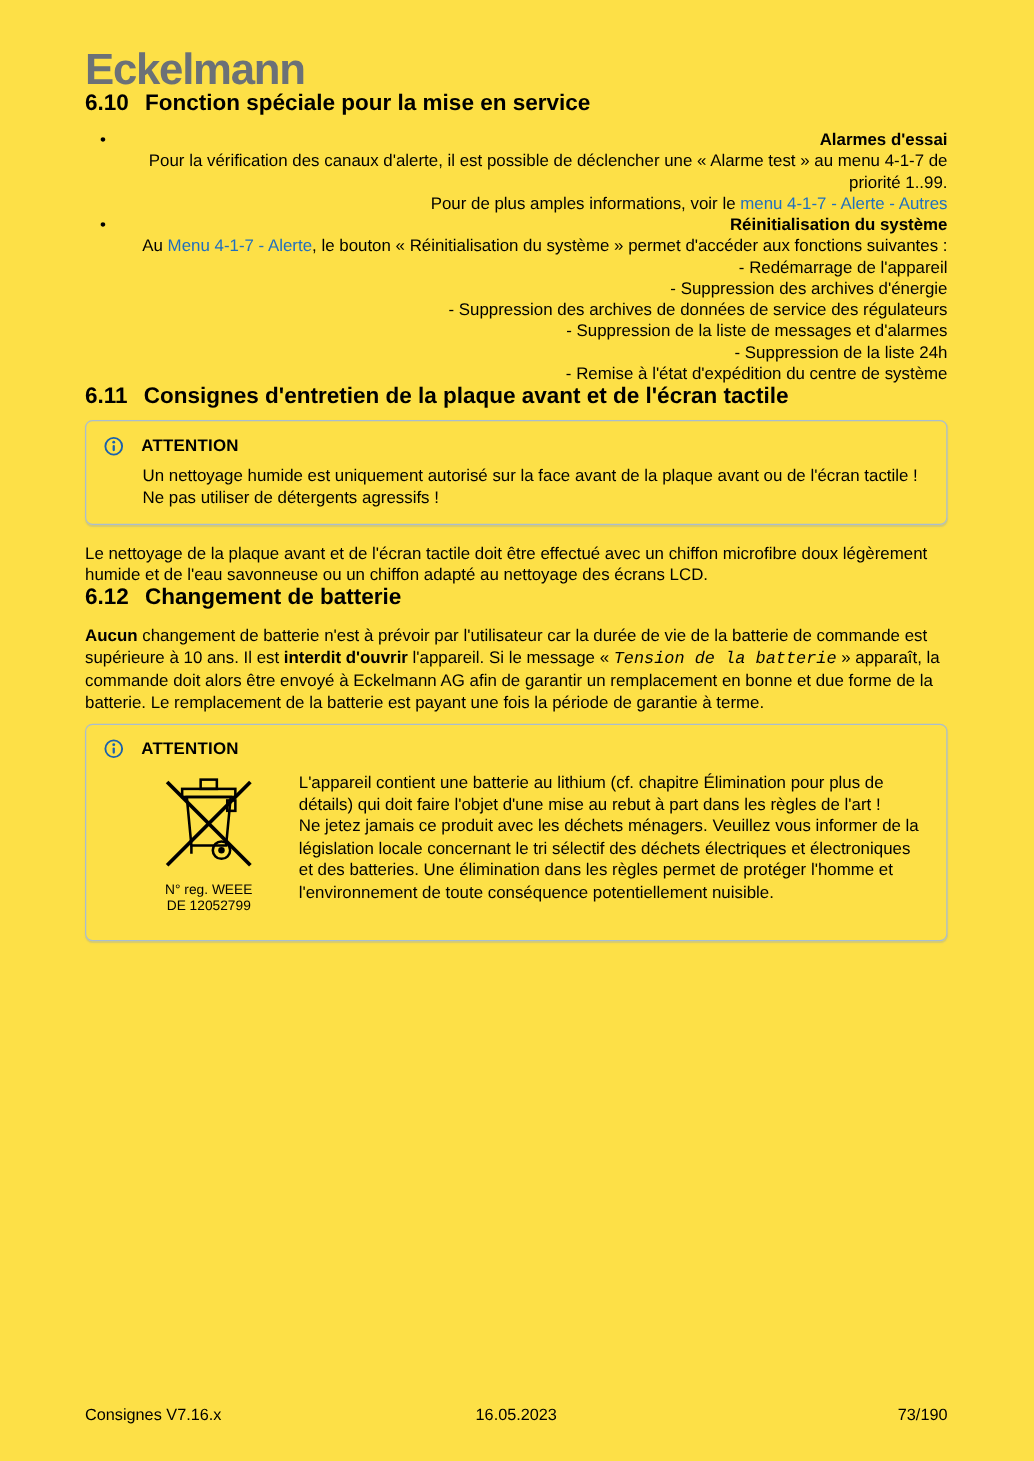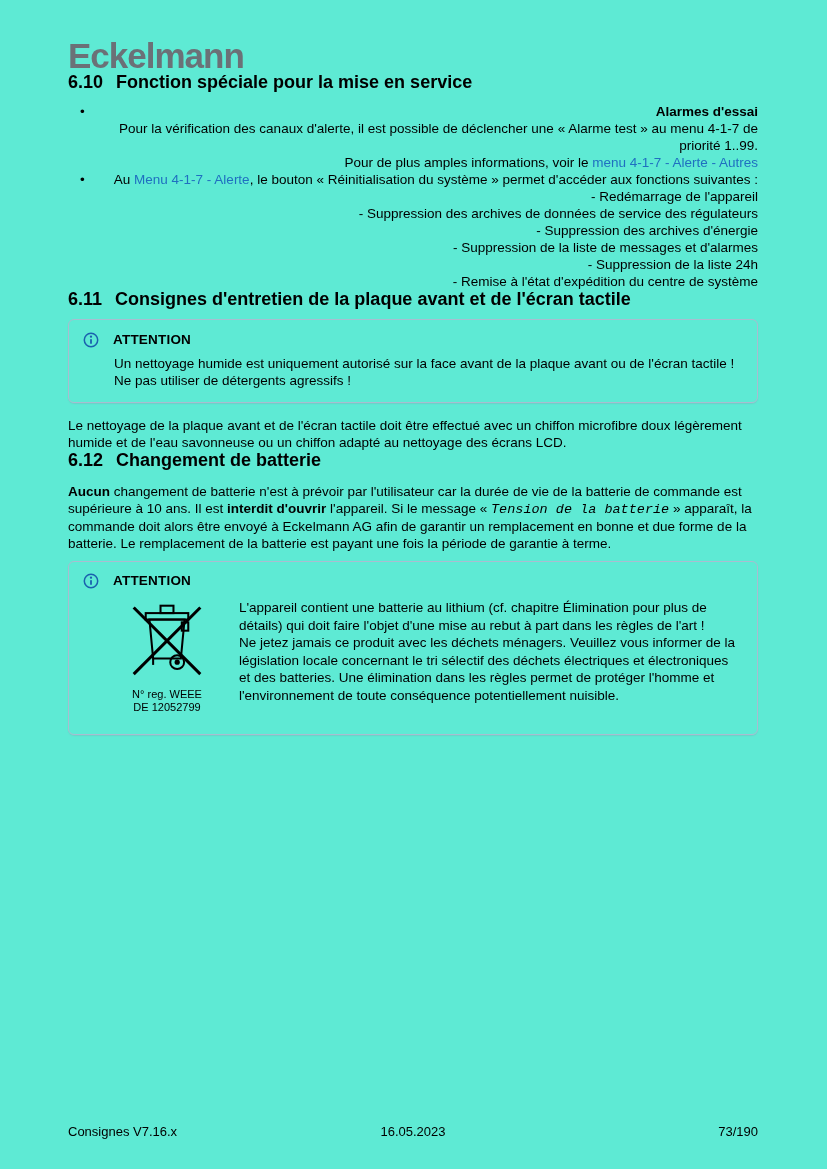--- a/index.html
+++ b/index.html
@@ -1,19 +1,19 @@
 <!DOCTYPE html>
 <html lang="fr"><head>
 <meta charset="utf-8">
 <style>
   html,body { margin:0; padding:0; background:#ffffff; }
   .page {
     position: relative;
     width: 827px; height: 1169px;
-    background: #5eead4;
+    background: #fde047;
     font-family: "Liberation Sans", sans-serif;
     font-size: 13.5px;
     line-height: 17px;
     color: #000;
     overflow: hidden;
   }
   .content { position: absolute; left: 68px; right: 69px; top: 0; }
 
   .logo {
     margin-top: 38px;
@@ -100,24 +100,25 @@
       <h2 class="sec h610">
         <span class="num">6.10</span><span>Fonction spéciale pour la mise en service</span>
       </h2>
       <ul class="bullets">
         <li>
           <div class="btitle">Alarmes d'essai</div>
           <div><span>Pour la vérification des canaux d'alerte, il est possible de déclencher une « Alarme test » au menu 4-1-7 de priorité 1..99.</span></div>
           <div><span>Pour de plus amples informations, voir le </span><span class="run-link">menu 4-1-7 - Alerte - Autres</span></div>
         </li>
         <li>
+          <div class="btitle">Réinitialisation du système</div>
           <div><span>Au </span><span class="run-link">Menu 4-1-7 - Alerte</span><span>, le bouton « Réinitialisation du système » permet d'accéder aux fonctions suivantes :</span></div>
           <div><span>- Redémarrage de l'appareil</span></div>
+          <div><span>- Suppression des archives d'énergie</span></div>
           <div><span>- Suppression des archives de données de service des régulateurs</span></div>
-          <div><span>- Suppression des archives d'énergie</span></div>
           <div><span>- Suppression de la liste de messages et d'alarmes</span></div>
           <div><span>- Suppression de la liste 24h</span></div>
           <div><span>- Remise à l'état d'expédition du centre de système</span></div>
         </li>
       </ul>
     </section>
 
     <section>
       <h2 class="sec h611">
         <span class="num">6.11</span><span>Consignes d'entretien de la plaque avant et de l'écran tactile</span>

